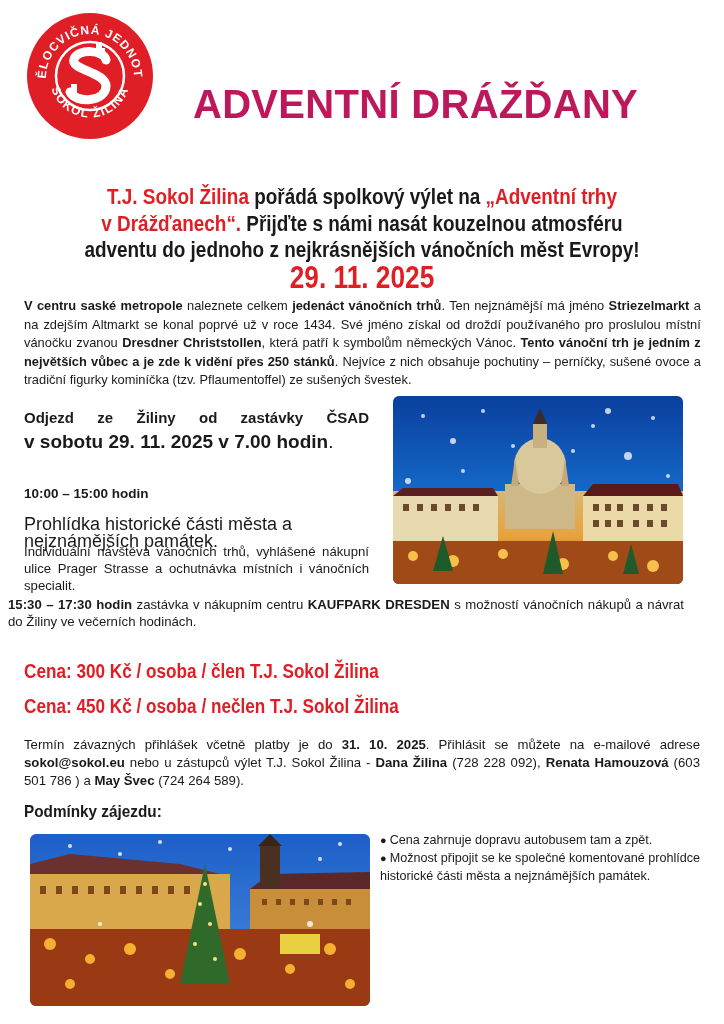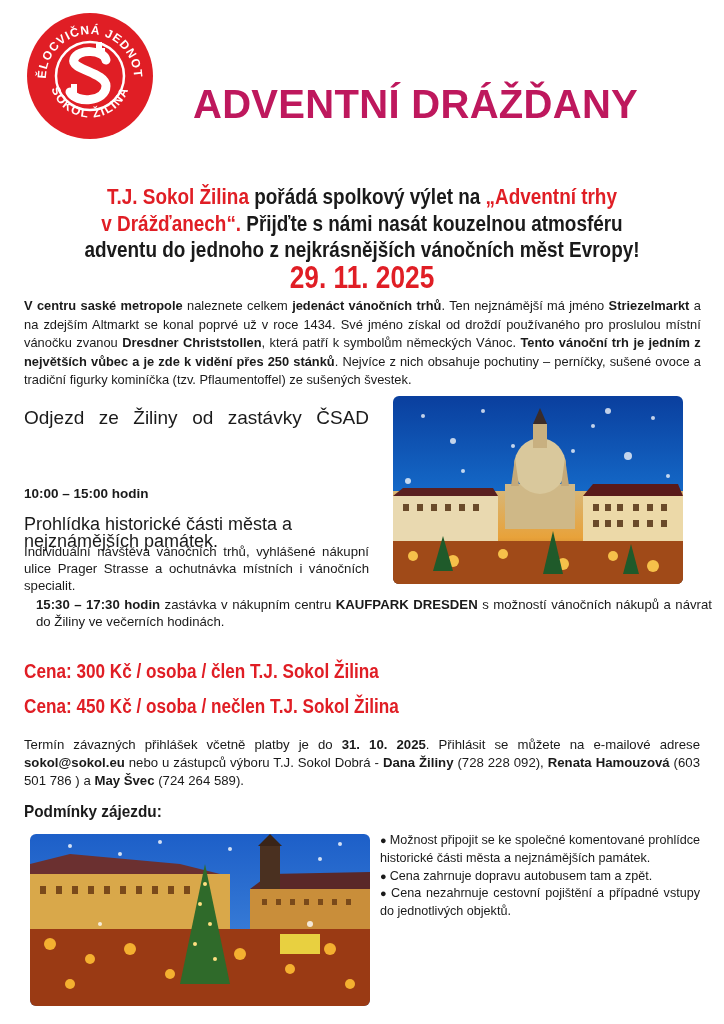--- a/index.html
+++ b/index.html
@@ -11,28 +11,28 @@
   .logo { position:absolute; left:26px; top:12px; width:128px; height:128px; }
   .title { position:absolute; left:193px; top:80px; font-size:40px; font-weight:bold; color:#be185d; letter-spacing:0.3px; line-height:48px; }
 
   .intro { position:absolute; left:0; top:184px; width:724px; text-align:center; font-size:22px; font-weight:bold; line-height:26.5px; transform:scaleX(0.86); transform-origin:center top; }
   .intro .line { display:block; white-space:nowrap; }
   .date { position:absolute; left:0; top:259px; width:724px; text-align:center; font-size:32px; font-weight:bold; color:#e01e25; transform:scaleX(0.82); transform-origin:center top; line-height:36px; }
 
   .para1 { position:absolute; left:24px; top:297px; width:676px; font-size:13.4px; line-height:18.6px; text-align:justify; transform:scaleX(0.96); transform-origin:left top; width:705px; }
 
   .depart { position:absolute; left:24px; top:406px; width:345px; }
-  .depart .h { font-size:19px; font-weight:normal; line-height:24px; text-align:justify; text-align-last:justify; }
+  .depart .h { font-size:15px; font-weight:bold; line-height:24px; text-align:justify; text-align-last:justify; }
   .depart .h2 { font-size:19px; font-weight:bold; line-height:24px; }
   .depart .stops { font-size:10.3px; line-height:14px; text-align:justify; margin-top:3px; }
 
   .t1 { position:absolute; left:24px; top:486px; font-size:13.5px; font-weight:bold; }
   .p2 { position:absolute; left:24px; top:516px; width:345px; font-size:18px; line-height:16.5px; }
   .p3 { position:absolute; left:24px; top:543px; width:345px; font-size:13.2px; line-height:17px; text-align:justify; }
-  .p4 { position:absolute; left:36px; top:597px; width:676px; font-size:13.2px; line-height:16.5px; text-align:justify; }
+  .p4 { position:absolute; left:8px; top:597px; width:676px; font-size:13.2px; line-height:16.5px; text-align:justify; }
 
   .img1 { position:absolute; left:393px; top:396px; width:290px; height:188px; border-radius:6px; overflow:hidden;
           box-shadow:0 0 8px 6px #ffffff inset; }
   .img2 { position:absolute; left:30px; top:834px; width:340px; height:172px; border-radius:6px; overflow:hidden; }
 
   .price { position:absolute; left:24px; font-size:19.5px; font-weight:bold; color:#e01e25; transform:scaleX(0.88); transform-origin:left top; white-space:nowrap; }
   .price1 { top:660px; }
   .price2 { top:695px; }
 
   .term { position:absolute; left:24px; top:736px; width:676px; font-size:13.2px; line-height:18.2px; text-align:justify; }
@@ -80,20 +80,21 @@
 </div>
 
 <div class="date">29. 11. 2025</div>
 
 <div class="para1">
   <b>V centru saské metropole</b><span> naleznete celkem </span><b>jedenáct vánočních trhů</b><span>. Ten nejznámější má jméno </span><b>Striezelmarkt</b><span> a na zdejším Altmarkt se konal poprvé už v roce 1434. Své jméno získal od droždí používaného pro proslulou místní vánočku zvanou </span><b>Dresdner Christstollen</b><span>, která patří k symbolům německých Vánoc. </span><b>Tento vánoční trh je jedním z největších vůbec a je zde k vidění přes 250 stánků</b><span>. Nejvíce z nich obsahuje pochutiny – perníčky, sušené ovoce a tradiční figurky kominíčka (tzv. Pflaumentoffel) ze sušených švestek.</span>
 </div>
 
 <div class="depart">
   <div class="h">Odjezd ze Žiliny od zastávky ČSAD</div>
+  <div class="h2"><span>v sobotu 29. 11. 2025 v 7.00 hodin</span><span style="font-weight:normal">.</span></div>
 </div>
 
 <div class="t1">10:00 – 15:00 hodin</div>
 <div class="p2">Prohlídka historické části města a nejznámějších památek.</div>
 <div class="p3">Individuální návštěva vánočních trhů, vyhlášené nákupní ulice Prager Strasse a ochutnávka místních i vánočních specialit.</div>
 <div class="p4">
   <b>15:30 – 17:30 hodin</b><span> zastávka v nákupním  centru </span><b>KAUFPARK DRESDEN</b><span> s možností vánočních nákupů a návrat do Žiliny ve večerních hodinách.</span>
 </div>
 
 <div class="img1">
@@ -174,21 +175,21 @@
         <circle cx="70" cy="75" r="2"></circle>
         <circle cx="215" cy="15" r="3"></circle>
     </g>
   </svg>
 </div>
 
 <div class="price price1">Cena: 300 Kč / osoba / člen T.J. Sokol Žilina</div>
 <div class="price price2">Cena: 450 Kč / osoba / nečlen T.J. Sokol Žilina</div>
 
 <div class="term">
-  <span>Termín závazných přihlášek včetně platby je do </span><b>31. 10. 2025</b><span>. Přihlásit se můžete na e-mailové adrese </span><b>sokol@sokol.eu</b><span> nebo u zástupců výboru T.J. Sokol Dobrá - </span><b>Dana Žiliny</b><span> (728 228 092), </span><b>Renata Hamouzová</b><span> (603 501 786 ) a </span><b>May Švec</b><span> (724 264 589).</span>
+  <span>Termín závazných přihlášek včetně platby je do </span><b>31. 10. 2025</b><span>. Přihlásit se můžete na e-mailové adrese </span><b>sokol@sokol.eu</b><span> nebo u zástupců výlet T.J. Sokol Žilina - </span><b>Dana Žilina</b><span> (728 228 092), </span><b>Renata Hamouzová</b><span> (603 501 786 ) a </span><b>May Švec</b><span> (724 264 589).</span>
 </div>
 
 <div class="cond-h">Podmínky zájezdu:</div>
 
 <div class="img2">
   <svg width="340" height="172" viewBox="0 0 340 172">
     <defs>
       <linearGradient id="sky2" x1="0" y1="0" x2="0" y2="1">
         <stop offset="0" stop-color="#1d5fc8"></stop>
         <stop offset="1" stop-color="#4a8fe0"></stop>
@@ -248,16 +249,15 @@
         <circle cx="200" cy="15" r="2"></circle>
         <circle cx="290" cy="25" r="2"></circle>
         <circle cx="310" cy="10" r="2"></circle>
         <circle cx="70" cy="90" r="2"></circle>
         <circle cx="280" cy="90" r="3"></circle>
     </g>
   </svg>
 </div>
 
 <div class="bullets">
+  <span class="li"><span class="dot">●</span><span>Cena zahrnuje dopravu autobusem tam a zpět.</span></span>
   <span class="li"><span class="dot">●</span><span>Možnost připojit se ke společné komentované prohlídce historické části města a nejznámějších památek.</span></span>
-  <span class="li"><span class="dot">●</span><span>Cena zahrnuje dopravu autobusem tam a zpět.</span></span>
-  <span class="li"><span class="dot">●</span><span>Cena nezahrnuje cestovní pojištění a případné vstupy do jednotlivých objektů.</span></span>
 </div>
 
 </body></html>

